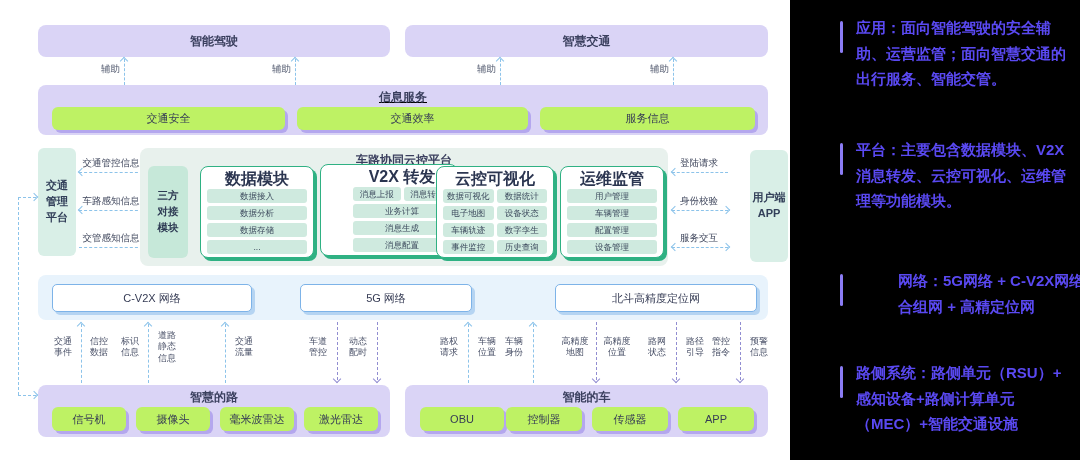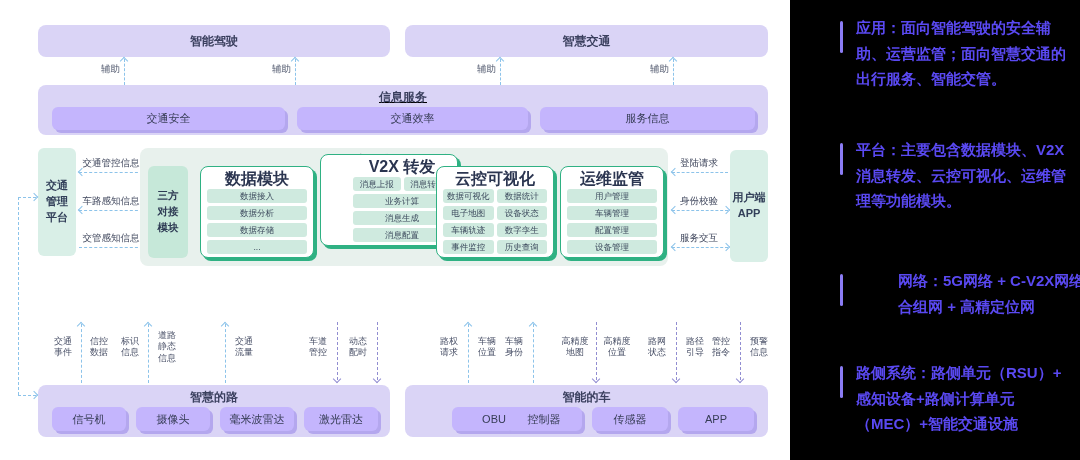--- a/index.html
+++ b/index.html
@@ -2,21 +2,21 @@
 <html><head>
 <meta charset="utf-8">
 <style>
   html,body{margin:0;padding:0;}
   body{width:1080px;height:460px;position:relative;background:#ffffff;
        font-family:"Liberation Sans","DejaVu Sans",sans-serif;overflow:hidden;}
   .abs{position:absolute;}
   
   .pband{background:#dad4f6;border-radius:8px;}
   .band-title{font-size:12px;font-weight:700;color:#3a3f5e;text-align:center;}
-  .wbox{background:#c4b5fd;border-radius:6px;box-shadow:3px 3px 0 #b4a7ee;
+  .wbox{background:#bef264;border-radius:6px;box-shadow:3px 3px 0 #b4a7ee;
         display:flex;align-items:center;justify-content:center;
         font-size:11px;color:#363c55;font-weight:500;}
   
   .gcontainer{background:#e8f1ed;border-radius:8px;}
   .gside{background:#d9efe7;border-radius:6px;display:flex;align-items:center;justify-content:center;
          font-size:11px;color:#33405a;font-weight:600;text-align:center;white-space:pre-line;line-height:1.45;}
   .tparty{background:#c6e8d9;border-radius:6px;display:flex;align-items:center;justify-content:center;
           font-size:10.5px;color:#2e3b54;font-weight:700;text-align:center;white-space:pre-line;line-height:1.5;}
   .card{background:#fff;border:1.5px solid #2fb183;border-radius:8px;box-shadow:3px 3px 0 #2fb183;
         display:flex;flex-direction:column;padding:4px 6px 6px;gap:3px;}
@@ -113,21 +113,21 @@
           <div class="pill">数据分析</div>
         </div>
       <div class="prow">
           <div class="pill">数据存储</div>
         </div>
       <div class="prow">
           <div class="pill">...</div>
         </div>
     </div>
 
-    <div class="abs card" style="left:180px;top:6px;width:98px;height:80px;padding-left:32px;">
+    <div class="abs card" style="left:180px;top:16px;width:98px;height:80px;padding-left:32px;">
       <div class="card-title">V2X 转发</div>
       <div class="prow">
         <div class="pill">消息上报</div>
         <div class="pill">消息转发</div>
       </div>
       <div class="prow">
           <div class="pill">业务计算</div>
         </div>
       <div class="prow">
           <div class="pill">消息生成</div>
@@ -181,23 +181,28 @@
   <div class="abs llabel" style="left:670px;top:195px;width:58px;">身份校验</div>
   <div class="abs hl" style="left:672px;top:210px;width:56px;"></div>
   <div class="abs ch left" style="left:672px;top:207px;"></div>
   <div class="abs ch right" style="left:723px;top:207px;"></div>
 
   <div class="abs llabel" style="left:670px;top:232px;width:58px;">服务交互</div>
   <div class="abs hl" style="left:672px;top:247px;width:56px;"></div>
   <div class="abs ch left" style="left:672px;top:244px;"></div>
   <div class="abs ch right" style="left:723px;top:244px;"></div>
 
-  <div class="abs gside" style="left: 730px; top: 150px; width: 38px; height: 112px; white-space: pre-line;">用户端
+  <div class="abs gside" style="left: 750px; top: 150px; width: 38px; height: 112px; white-space: pre-line;">用户端
 APP</div>
 
+  <div class="abs nband" style="left:38px;top:275px;width:730px;height:45px;">
+    <div class="abs nbox" style="left:14px;top:9px;width:198px;height:26px;">C-V2X 网络</div>
+    <div class="abs nbox" style="left:262px;top:9px;width:170px;height:26px;">5G 网络</div>
+    <div class="abs nbox" style="left:517px;top:9px;width:200px;height:26px;">北斗高精度定位网</div>
+  </div>
 
   <div class="abs vl" style="left:81px;top:324px;height:59px;"></div>
   <div class="abs ch up" style="left:78px;top:323px;"></div>
   <div class="abs vl" style="left:148px;top:324px;height:59px;"></div>
   <div class="abs ch up" style="left:145px;top:323px;"></div>
   <div class="abs vl" style="left:225px;top:324px;height:59px;"></div>
   <div class="abs ch up" style="left:222px;top:323px;"></div>
   <div class="abs vl" style="left:468px;top:324px;height:59px;"></div>
   <div class="abs ch up" style="left:465px;top:323px;"></div>
   <div class="abs vl" style="left:533px;top:324px;height:59px;"></div>
@@ -251,21 +256,21 @@
   <div class="abs pband" style="left:38px;top:385px;width:352px;height:52px;">
     <div class="band-title" style="margin-top:4px;">智慧的路</div>
     <div class="abs wbox" style="left:14px;top:22px;width:74px;height:24px;">信号机</div>
     <div class="abs wbox" style="left:98px;top:22px;width:74px;height:24px;">摄像头</div>
     <div class="abs wbox" style="left:182px;top:22px;width:74px;height:24px;">毫米波雷达</div>
     <div class="abs wbox" style="left:266px;top:22px;width:74px;height:24px;">激光雷达</div>
   </div>
 
   <div class="abs pband" style="left:405px;top:385px;width:363px;height:52px;">
     <div class="band-title" style="margin-top:4px;">智能的车</div>
-    <div class="abs wbox" style="left:15px;top:22px;width:84px;height:24px;margin-left:32px;">OBU</div>
+    <div class="abs wbox" style="left:15px;top:22px;width:84px;height:24px;">OBU</div>
     <div class="abs wbox" style="left:101px;top:22px;width:76px;height:24px;">控制器</div>
     <div class="abs wbox" style="left:187px;top:22px;width:76px;height:24px;">传感器</div>
     <div class="abs wbox" style="left:273px;top:22px;width:76px;height:24px;">APP</div>
   </div>
 </div>
 
 <div class="abs panel" style="left:790px;top:0;width:290px;height:460px;">
   <div class="abs note-bar" style="left:50px;top:21px;height:32px;"></div>
   <div class="abs note-text" style="left:66px;top:15px;">应用：面向智能驾驶的安全辅助、运营监管；面向智慧交通的出行服务、智能交管。</div>
 

